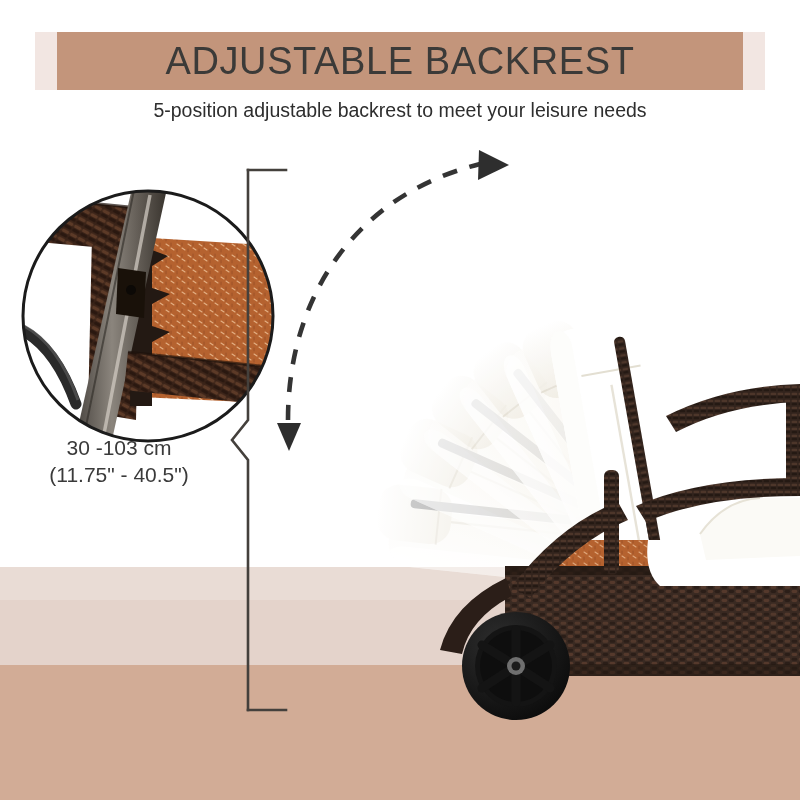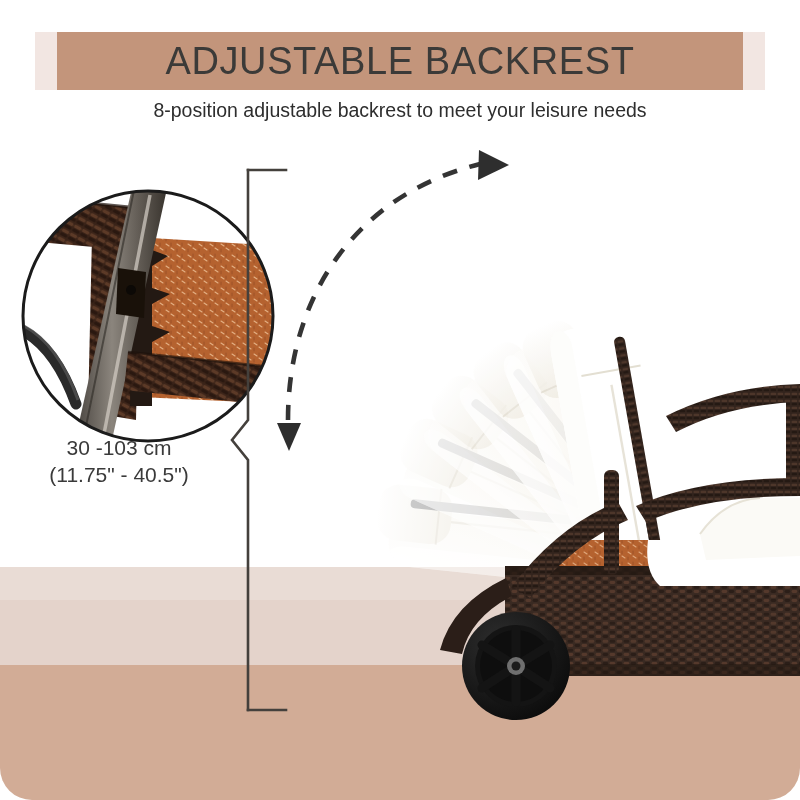--- a/index.html
+++ b/index.html
@@ -2,21 +2,21 @@
 <html><head>
 <meta charset="utf-8">
 <style>
   html,body{margin:0;padding:0;}
   body{
     width:800px;height:800px;overflow:hidden;
     background:#ffffff;
     font-family:"Liberation Sans",sans-serif;
     position:relative;
   }
-  #stage{position:absolute;inset:0;width:800px;height:800px;overflow:hidden;background:#fff;border-radius:32px;}
+  #stage{position:absolute;inset:0;width:800px;height:800px;overflow:hidden;background:#fff;}
 
   
   .band{position:absolute;left:0;width:800px;}
   #band-1{top:567px;height:33px;background:#e9dcd5;}
   #band-2{top:600px;height:65px;background:#e4d3cb;}
   #band-3{top:665px;height:135px;background:#d2ac96;}
 
   
   #banner{
     position:absolute;left:35px;top:32px;width:730px;height:58px;
@@ -248,20 +248,20 @@
       <path d="M288 420 C288 300, 352 196, 480 164" fill="none" stroke="#343434" stroke-width="4.6" stroke-dasharray="15 13" stroke-linecap="butt"></path>
       <polygon points="479,150 509,165 478,180" fill="#2e2e2e"></polygon>
       <polygon points="277,423 301,423 289,451" fill="#2e2e2e"></polygon>
     </g>
   </svg>
 
   <div id="banner">
     <div id="banner-core"></div>
     <div id="banner-title">ADJUSTABLE BACKREST</div>
   </div>
-  <div id="subtitle">8-position adjustable backrest to meet your leisure needs</div>
+  <div id="subtitle">5-position adjustable backrest to meet your leisure needs</div>
 
   <div id="meas">
     <div class="l1">30 -103 cm</div>
     <div class="l2">(11.75" - 40.5")</div>
   </div>
 
 </div>
 
 </body></html>

